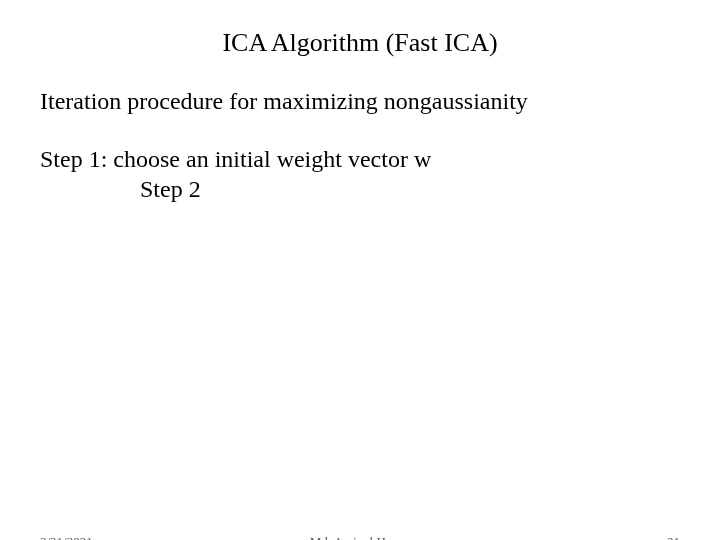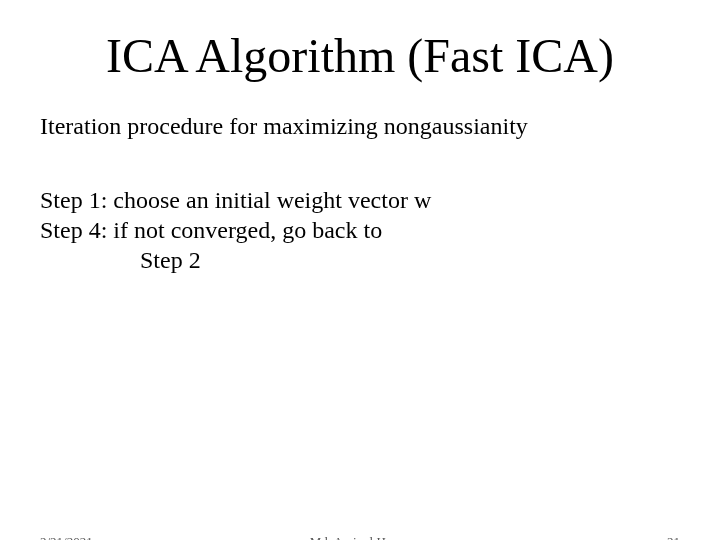--- a/index.html
+++ b/index.html
@@ -13,32 +13,32 @@
     overflow: hidden;
   }
   .slide {
     position: relative;
     width: 720px;
     height: 540px;
     box-sizing: border-box;
   }
   .title {
     text-align: center;
-    font-size: 48px;
+    font-size: 26px;
     font-weight: 400;
     margin-top: 28px;
     margin-bottom: 28px;
   }
   .body {
     padding: 0 40px;
     font-size: 24px;
     line-height: 1.25;
   }
   .subtitle {
-    margin-bottom: 44px;
+    margin-bottom: 28px;
   }
   .steps {
     margin-bottom: 8px;
   }
   .step-line {
     display: block;
   }
   .indent {
     padding-left: 34px;
   }
@@ -80,21 +80,20 @@
 
   <div class="body">
     <div class="subtitle">Iteration procedure for maximizing nongaussianity</div>
 
     <div class="steps">
 
       <span class="step-line">Step 1: choose an initial weight vector w</span>
 
 
 
-      <span class="step-line">Step 4: if not converged, go back to</span>
       <span class="step-line indent2">Step 2</span>
 
     </div>
   </div>
 
   <div class="footer">
     <span>2/21/2021</span>
     <span class="footer-center">Md. Aminul Haque</span>
     <span class="footer-right">21</span>
   </div>

